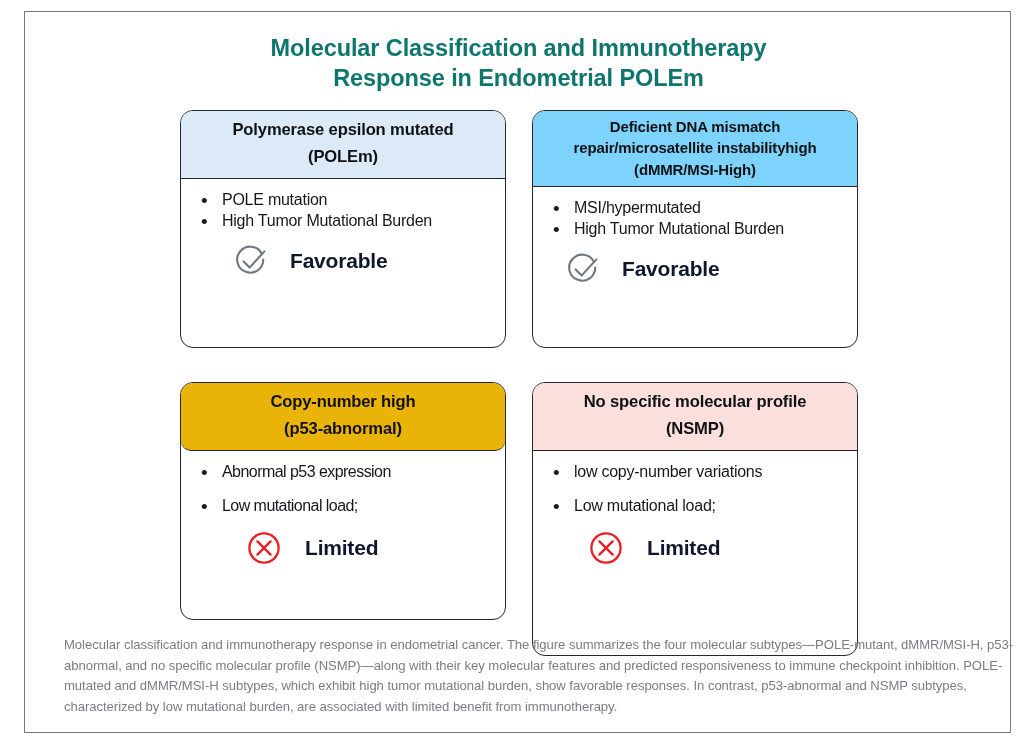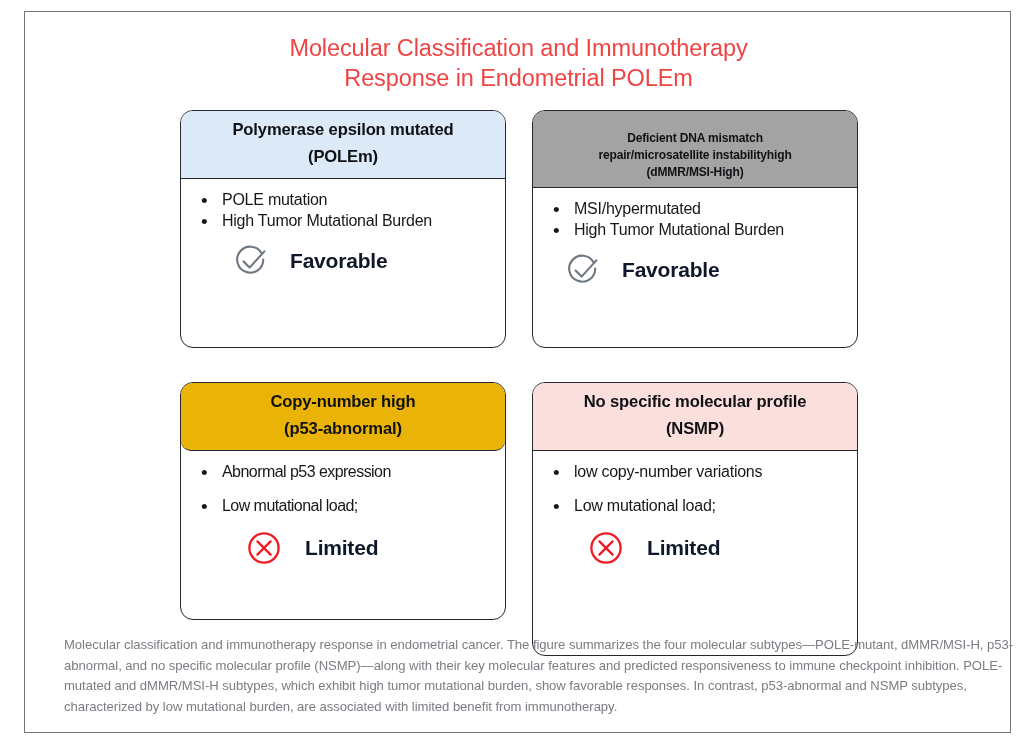--- a/index.html
+++ b/index.html
@@ -31,23 +31,23 @@
   }
 
   
   #figure-title {
     position: absolute;
     left: 0;
     top: 22px;
     width: 987px;
     text-align: center;
     font-size: 23.5px;
-    font-weight: normal;
+    font-weight: bold;
     line-height: 1.26;
-    color: #ef4444;
+    color: #0f766e;
     letter-spacing: -0.1px;
   }
   #figure-title .t-line { display: block; }
 
   
   #card-grid {
     position: absolute;
     left: 155px;
     top: 98px;
     width: 680px;
@@ -71,21 +71,21 @@
     border-bottom: 1.7px solid #27272b;
     text-align: center;
     font-weight: bold;
     color: #101114;
     font-size: 16.6px;
     line-height: 1.62;
     padding: 6px 4px 7px 4px;
     letter-spacing: -0.15px;
   }
   .card.c1 .card-header { background: #dceaf8; }
-  .card.c2 .card-header { background: #a3a3a3; font-size: 12px; line-height: 1.42; padding: 19px 2px 6px 2px; }
+  .card.c2 .card-header { background: #7dd3fc; font-size: 15px; line-height: 1.42; padding: 5px 2px 6px 2px; }
   .card.c3 .card-header { background: #eab308; border-radius: 10px; }
   .card.c4 .card-header { background: #fadfdd; }
 
   .hdr-line { display: block; white-space: nowrap; }
 
   .card-body {
     position: relative;
     padding: 10px 6px 0 6px;
   }
 

